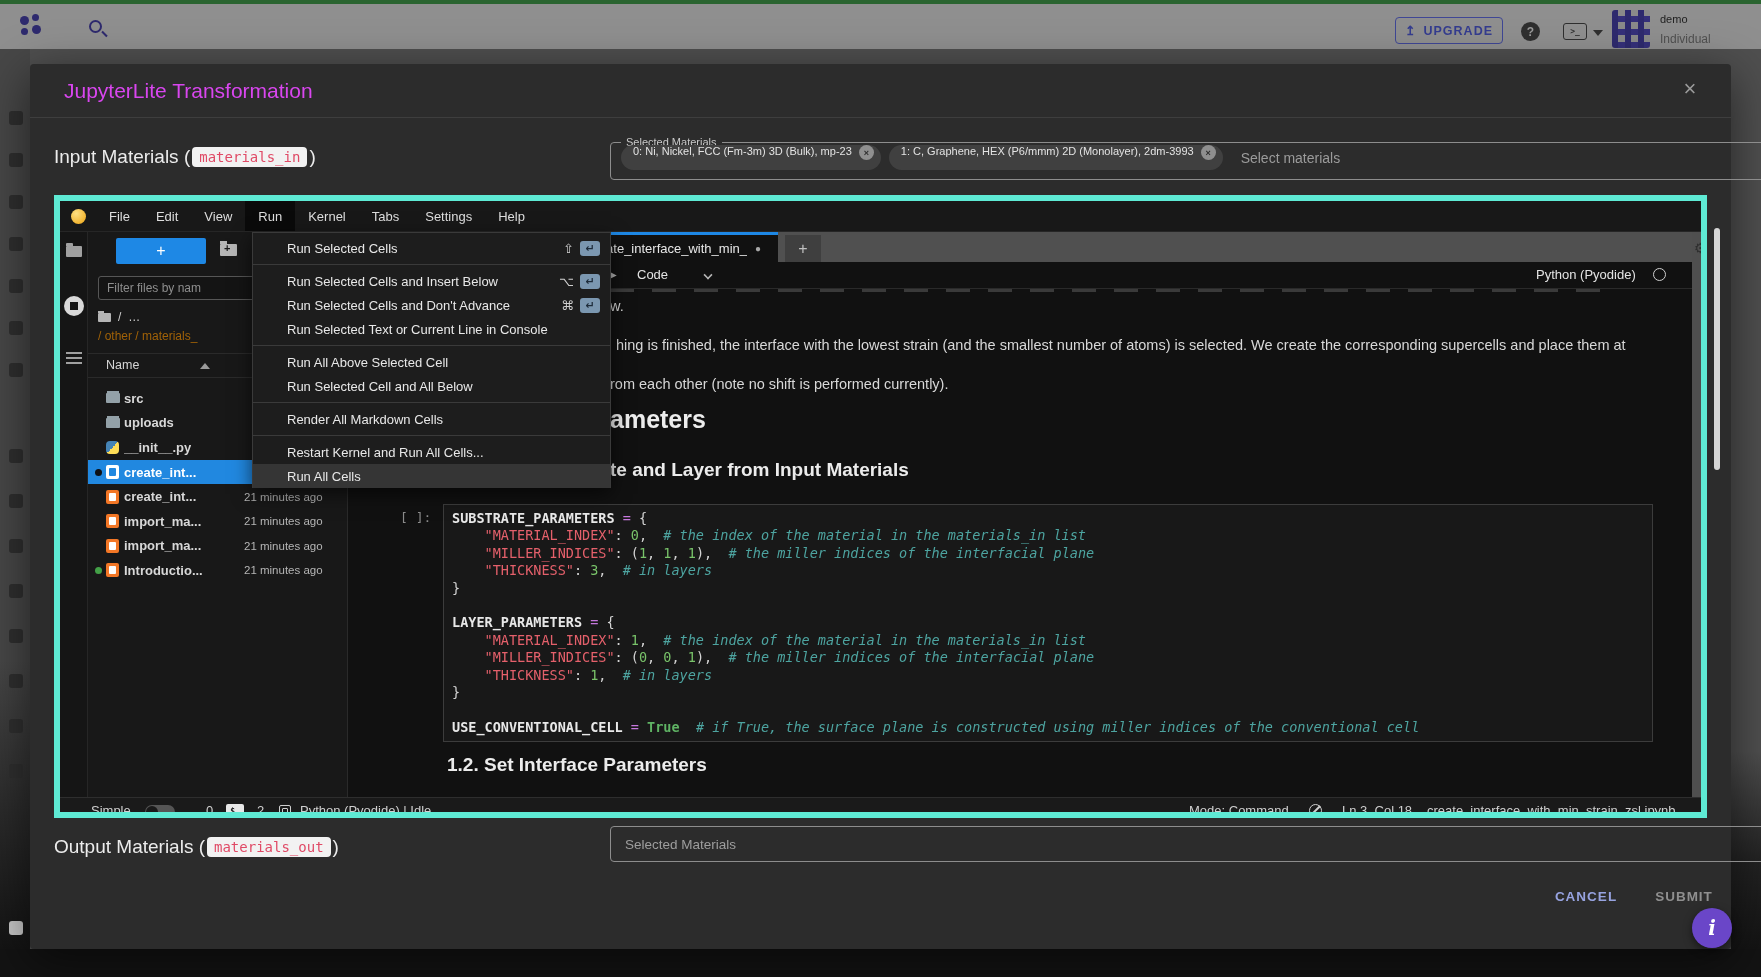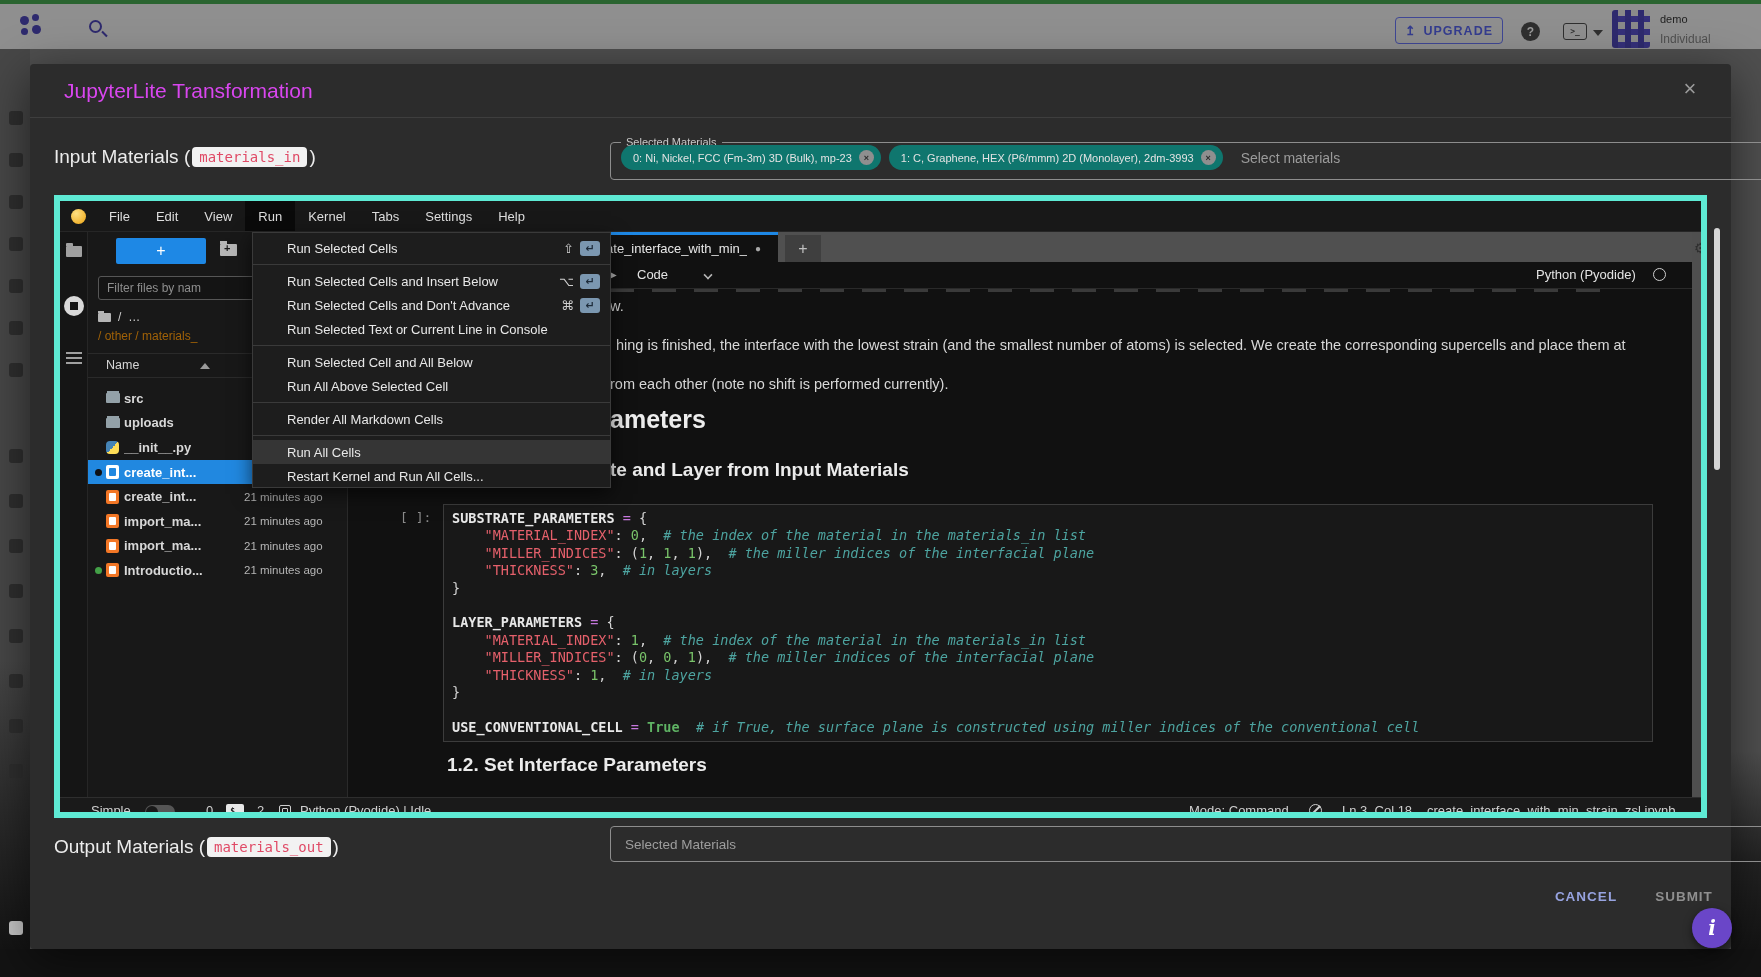--- a/index.html
+++ b/index.html
@@ -62,21 +62,21 @@
   .code-chip { font-family:"DejaVu Sans Mono",monospace; font-size:14px; color:#e04a66;
                background:#f2f2f2; border-radius:4px; padding:2px 7px; margin:0 2px; }
 
   fieldset.mui { position:absolute; left:580px; width:1279px; border:1px solid #8d8d8d;
                  border-radius:4px; }
   fieldset.mui.top { top:72px; height:44px; }
   fieldset.mui.bottom { top:762px; height:36px; }
   .mui legend { margin-left:10px; padding:0 5px; font-size:11px; color:#c9c9c9; }
   .chips-row { position:absolute; left:10px; top:0; height:100%; display:flex; align-items:center; gap:8px; }
   fieldset.top .chips-row { top:-6px; }
-  .chip { display:inline-flex; align-items:center; background:#0f766e; border-radius:13px;
+  .chip { display:inline-flex; align-items:flex-start; background:#404040; border-radius:13px;
           height:25px; padding:0 7px 0 12px; font-size:11px; color:#e3e3e3; white-space:nowrap; }
   .chip-x { width:15px; height:15px; margin-left:7px; border-radius:50%; background:#8f8f8f;
             color:#2c2c2c; font-size:9px; font-weight:bold; display:inline-flex;
             align-items:center; justify-content:center; }
   .select-ph { font-size:14px; color:#9b9b9b; margin-left:10px; }
   .dd-caret { position:absolute; right:14px; top:50%; margin-top:-2px; width:0; height:0;
               border-left:5px solid transparent; border-right:5px solid transparent;
               border-top:6px solid #cfcfcf; }
   .out-value { position:absolute; left:14px; top:0; height:100%; display:flex; align-items:center;
                font-size:13.5px; color:#9e9e9e; }
@@ -486,35 +486,35 @@
             <span class="rm-short">
               <span class="rm-mod">⌘</span>
               <span class="rm-enter">↵</span>
             </span>
           </div>
           <div class="rm-item">
             <span class="rm-label">Run Selected Text or Current Line in Console</span>
           </div>
           <div class="rm-sep"></div>
           <div class="rm-item">
+            <span class="rm-label">Run All Above Selected Cell</span>
+          </div>
+          <div class="rm-item">
             <span class="rm-label">Run Selected Cell and All Below</span>
           </div>
-          <div class="rm-item">
-            <span class="rm-label">Run All Above Selected Cell</span>
-          </div>
           <div class="rm-sep"></div>
           <div class="rm-item">
             <span class="rm-label">Render All Markdown Cells</span>
           </div>
           <div class="rm-sep"></div>
+          <div class="rm-item">
+            <span class="rm-label">Restart Kernel and Run All Cells...</span>
+          </div>
           <div class="rm-item hl">
             <span class="rm-label">Run All Cells</span>
-          </div>
-          <div class="rm-item">
-            <span class="rm-label">Restart Kernel and Run All Cells...</span>
           </div>
         </div>
     </div>
 
     <div class="io-label outp">
       <span>Output Materials (</span>
       <span class="code-chip">materials_out</span>
       <span>)</span>
     </div>
 

